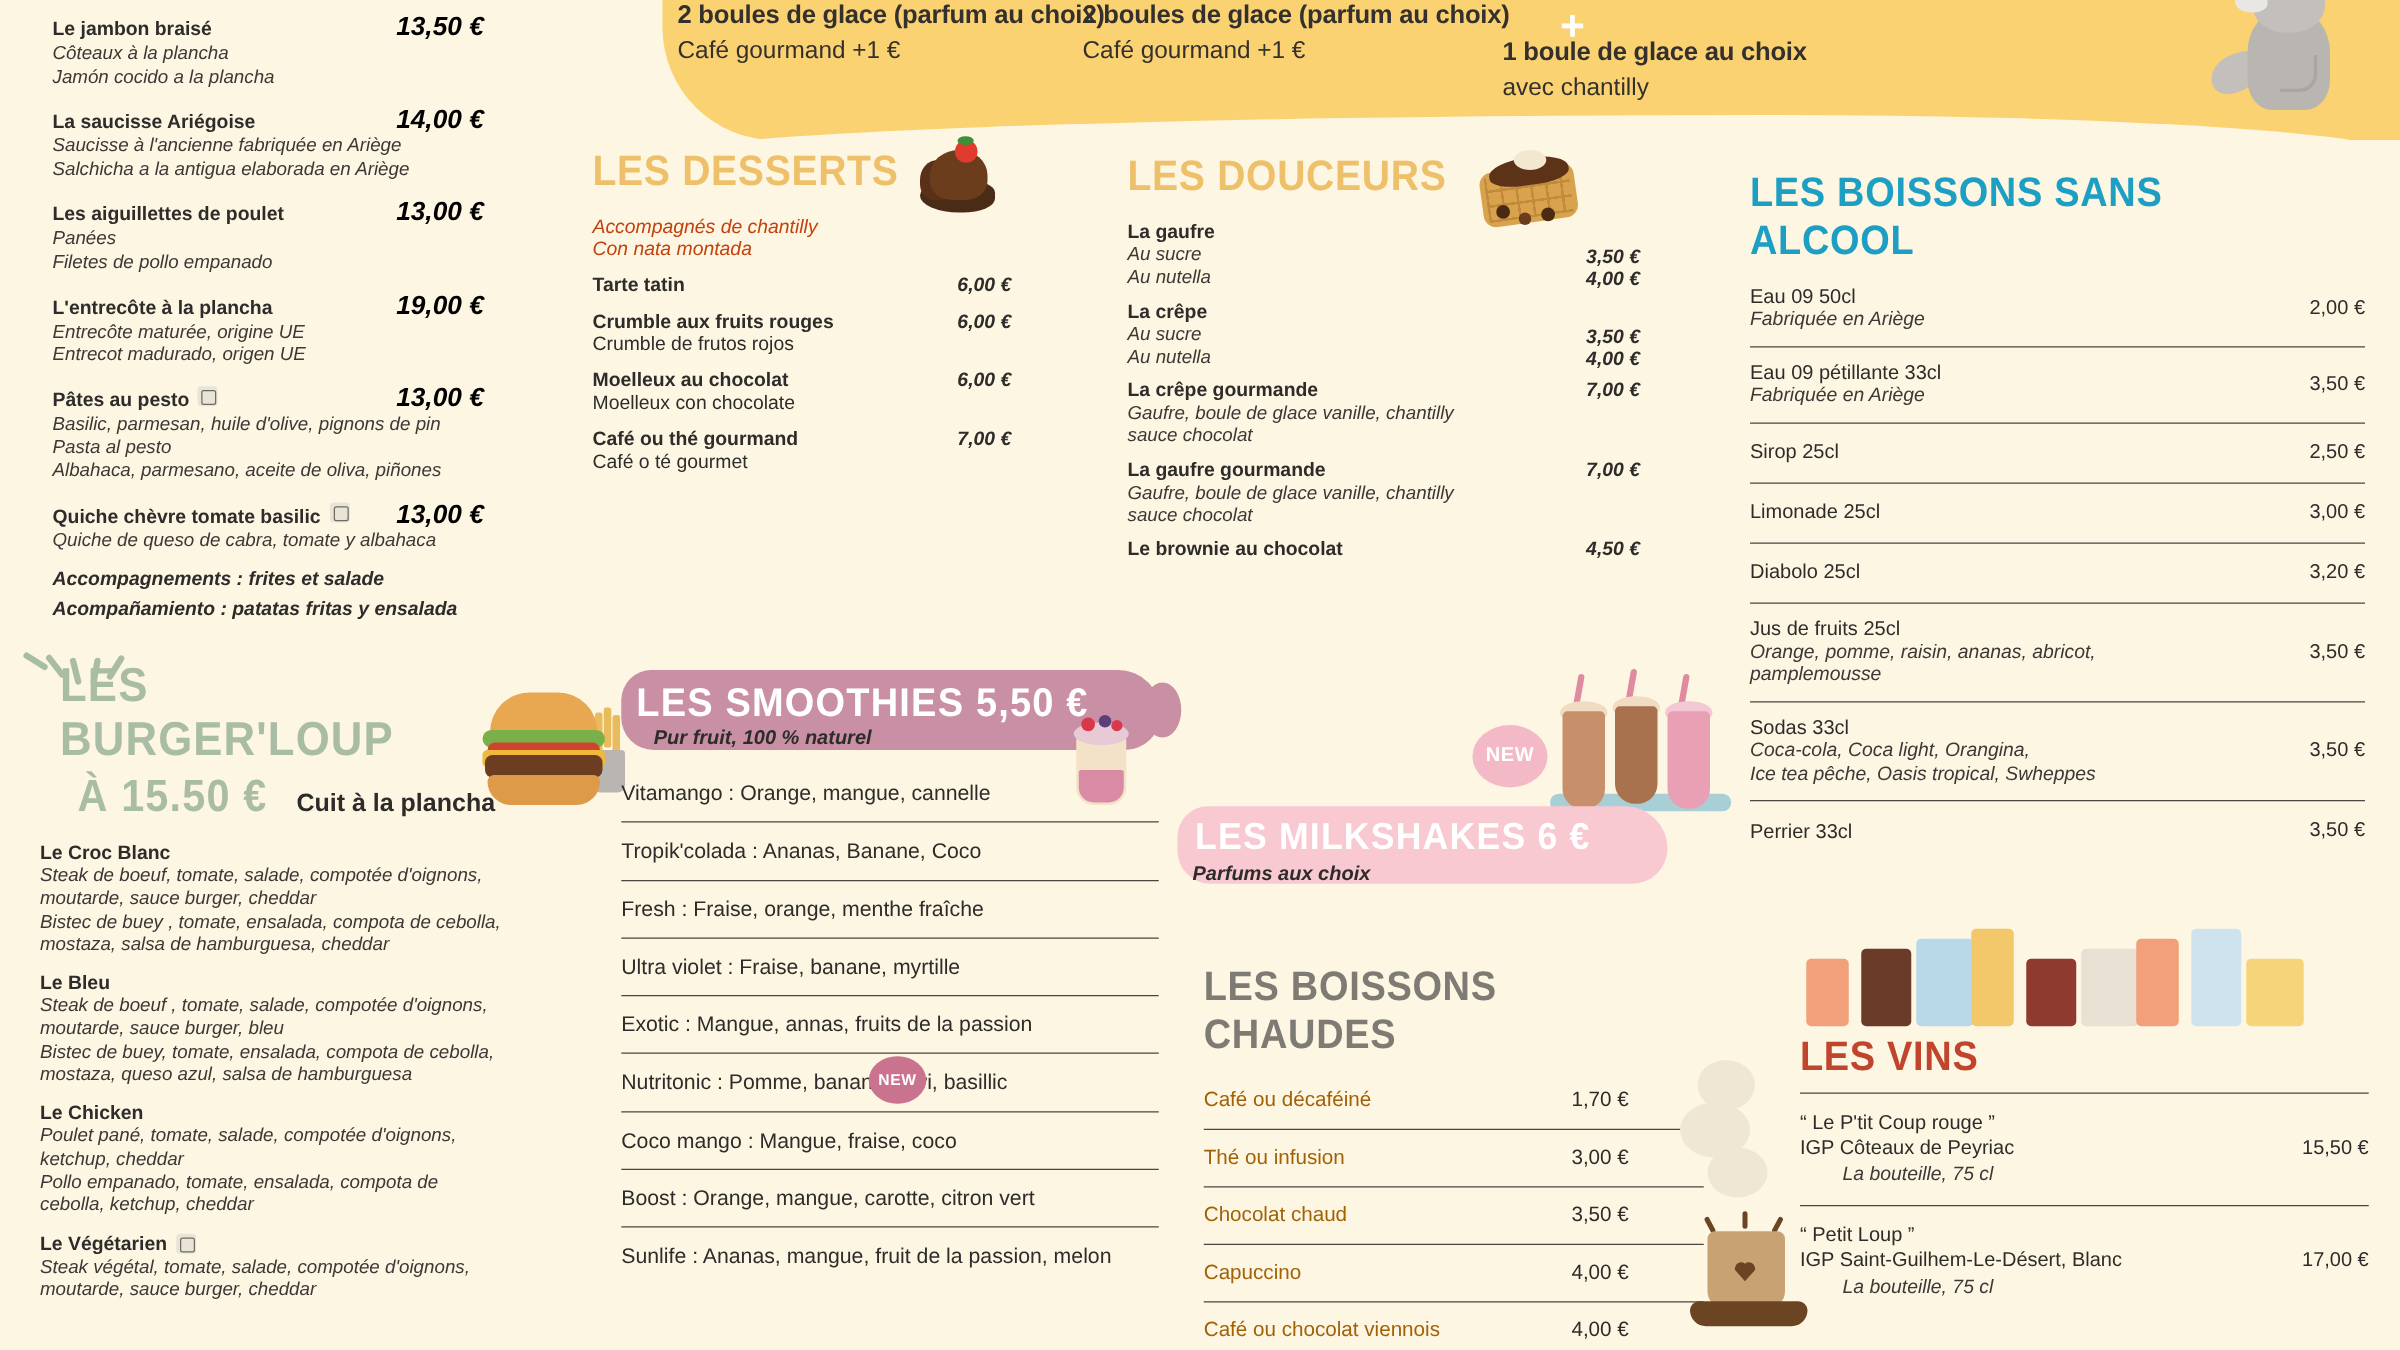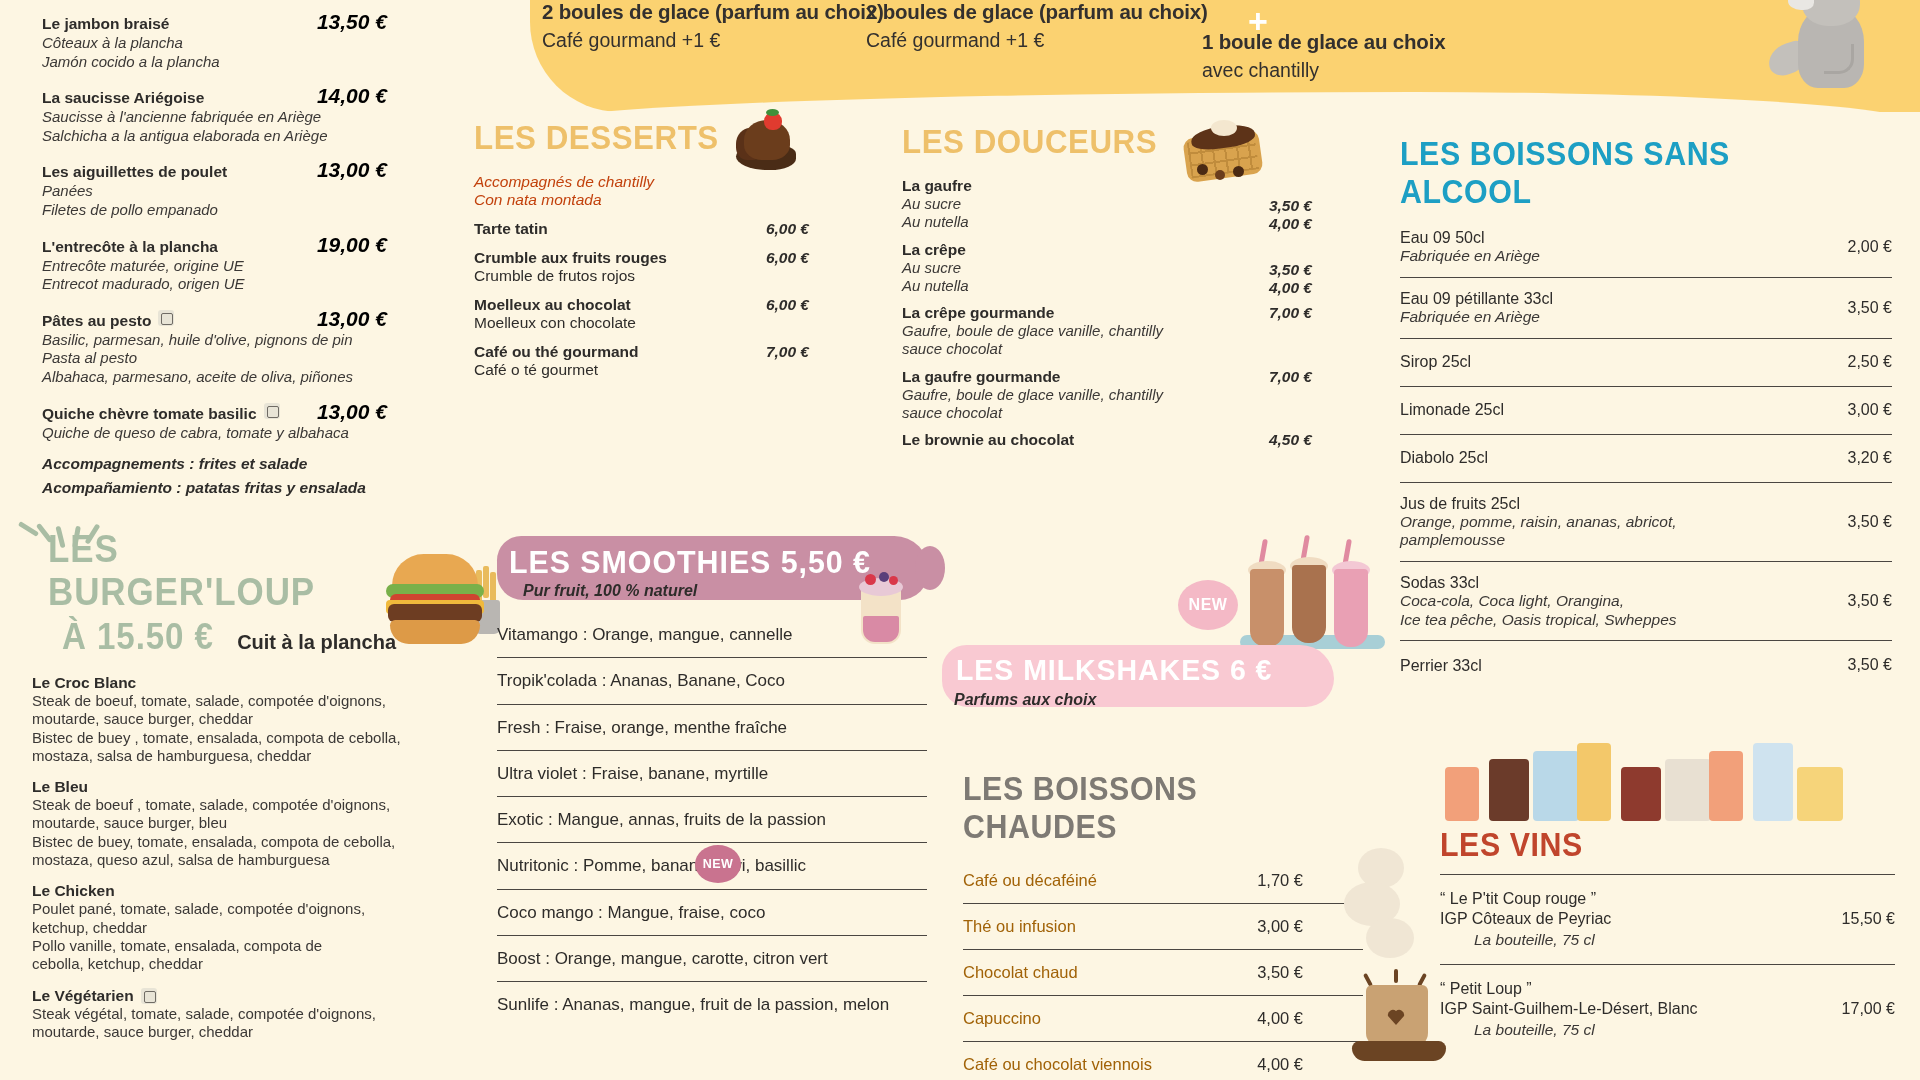--- a/index.html
+++ b/index.html
@@ -108,21 +108,21 @@
   .drow .l2 { font-style: italic; font-size: 15.5px; color: #3b3836; line-height:1.2; }
   .drow .pc { font-size: 16px; color:#2e2c2a; white-space: nowrap; }
 
   
   #burgers { position: absolute; left: 20px; top: 528px; width: 400px; }
   #burgers .title { color: #a9bda4; font-size: 38px; letter-spacing: 1px; }
   .burger-price { color:#a9bda4; font-size:36px; font-weight:bold; letter-spacing:1px; transform:scaleX(0.92); transform-origin:left center;}
   .plancha { font-weight:bold; font-size:20px; color:#2e2c2a; }
   .burg { margin-top: 13px; }
   .burg .nm { font-weight:bold; font-size:15.5px; color:#2e2c2a; }
-  .burg .ds { font-size:15px; color:#3b3836; line-height:1.22; }
+  .burg .ds { font-style: italic; font-size:15px; color:#3b3836; line-height:1.22; }
   .rays { position:absolute; left:-2px; top:-18px; width:110px; height:60px; }
   .ray { position:absolute; width:5px; height:22px; background:#a9bda4; border-radius:3px;}
   .burger-img { position:absolute; left:378px; top:548px; width:120px; height:108px;}
   .bg-top { position:absolute; left:14px; top:6px; width:86px; height:36px; background:#e8a851; border-radius:44px 44px 6px 6px;}
   .bg-let { position:absolute; left:8px; top:36px; width:98px; height:14px; background:#79b04a; border-radius:8px;}
   .bg-tom { position:absolute; left:12px; top:46px; width:90px; height:12px; background:#cf4430; border-radius:7px;}
   .bg-pat { position:absolute; left:10px; top:56px; width:94px; height:18px; background:#6d3d22; border-radius:6px;}
   .bg-che { position:absolute; left:8px; top:52px; width:98px; height:14px; background:#f0b93c; border-radius:4px;}
   .bg-bot { position:absolute; left:12px; top:72px; width:90px; height:24px; background:#dd9a47; border-radius:6px 6px 22px 22px;}
   .fries { position:absolute; left:96px; top:22px; width:26px; height:62px;}
@@ -488,21 +488,21 @@
           <div class="nm">Le Bleu</div>
           <div class="ds">Steak de boeuf , tomate, salade, compotée d'oignons,</div>
           <div class="ds">moutarde, sauce burger, bleu</div>
           <div class="ds">Bistec de buey, tomate, ensalada, compota de cebolla,</div>
           <div class="ds">mostaza, queso azul, salsa de hamburguesa</div>
         </div>
         <div class="burg">
           <div class="nm">Le Chicken</div>
           <div class="ds">Poulet pané, tomate, salade, compotée d'oignons,</div>
           <div class="ds">ketchup, cheddar</div>
-          <div class="ds">Pollo vanille, tomate, ensalada, compota de</div>
+          <div class="ds">Pollo empanado, tomate, ensalada, compota de</div>
           <div class="ds">cebolla, ketchup, cheddar</div>
         </div>
         <div class="burg">
           <div class="nm">Le Végétarien<span class="veg-badge"></span></div>
           <div class="ds">Steak végétal, tomate, salade, compotée d'oignons,</div>
           <div class="ds">moutarde, sauce burger, cheddar</div>
         </div>
       </div>
   </div>
   <div class="burger-img">

